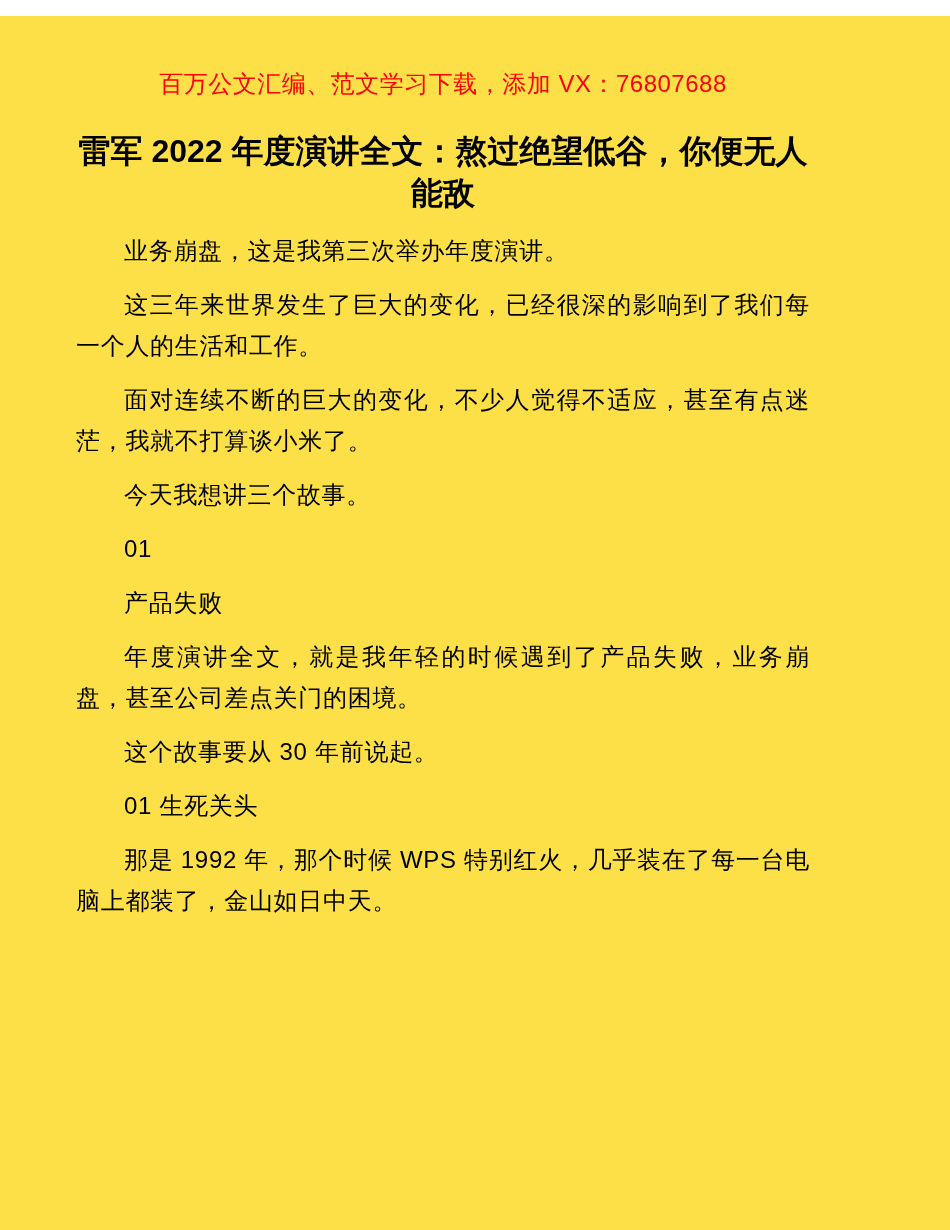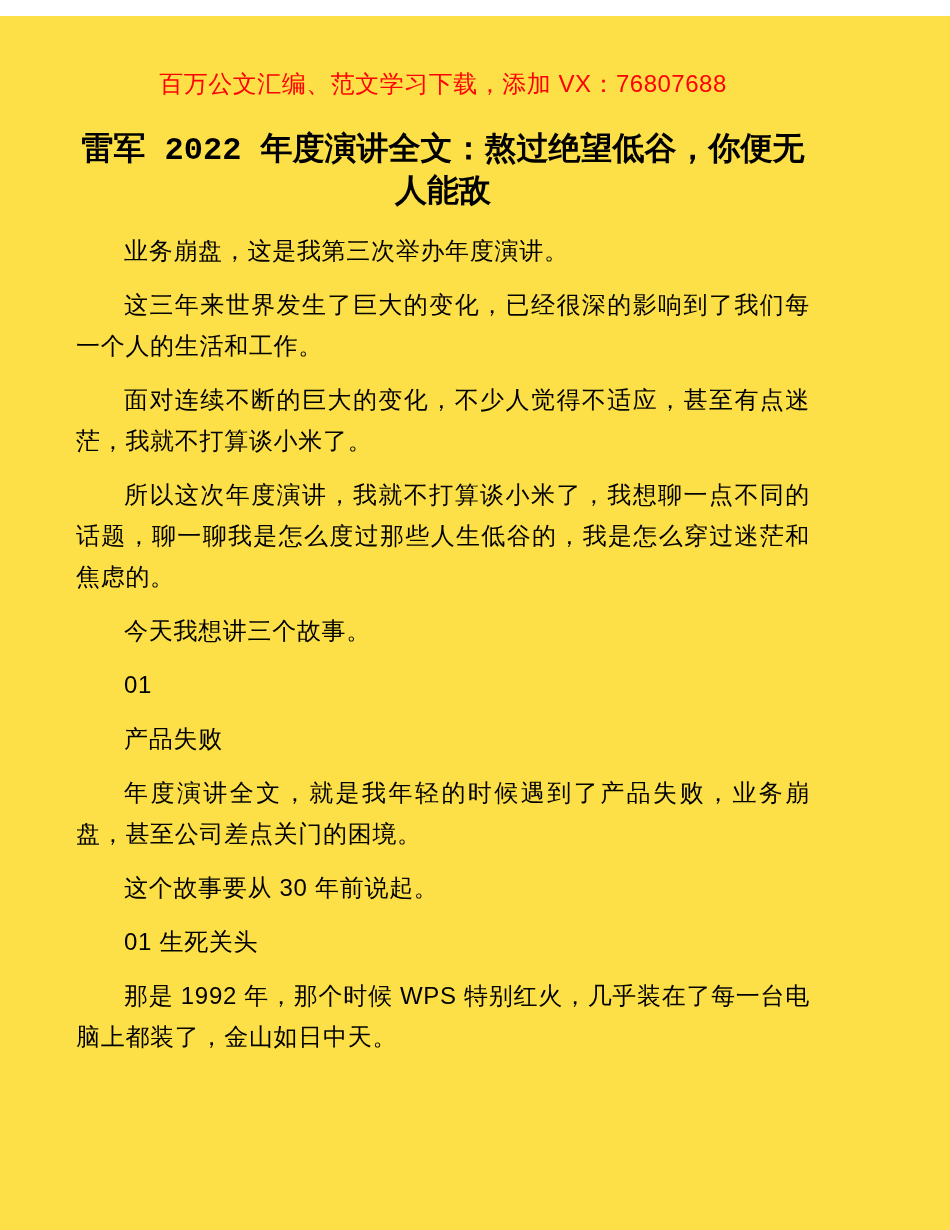--- a/index.html
+++ b/index.html
@@ -30,21 +30,20 @@
     letter-spacing: 0.5px;
     white-space: nowrap;
   }
   .doc-title {
     font-size: 32px;
     line-height: 42px;
     font-weight: 600;
     text-align: center;
     margin: 0 0 16px 0;
     letter-spacing: 0px;
-    font-family: Liberation Mono, monospace;
   }
   .doc-body p {
     font-size: 24px;
     line-height: 41px;
     letter-spacing: 0.7px;
     margin: 0 0 13px 0;
     text-indent: 48px;
     text-align: justify;
   }
 </style>
@@ -54,21 +53,20 @@
 <div class="page">
 
   <div class="watermark-header" style="color: rgb(255, 0, 0);">百万公文汇编、范文学习下载，添加 VX：76807688</div>
 
   <h1 class="doc-title">雷军 2022 年度演讲全文：熬过绝望低谷，你便无人能敌</h1>
 
   <div class="doc-body">
     <p>业务崩盘，这是我第三次举办年度演讲。</p>
     <p>这三年来世界发生了巨大的变化，已经很深的影响到了我们每一个人的生活和工作。</p>
     <p>面对连续不断的巨大的变化，不少人觉得不适应，甚至有点迷茫，我就不打算谈小米了。</p>
-    <p>所以这次年度演讲，我就不打算谈小米了，我想聊一点不同的话题，聊一聊我是怎么度过那些人生低谷的，我是怎么穿过迷茫和焦虑的。</p>
     <p>今天我想讲三个故事。</p>
     <p>01</p>
     <p>产品失败</p>
     <p>年度演讲全文，就是我年轻的时候遇到了产品失败，业务崩盘，甚至公司差点关门的困境。</p>
     <p>这个故事要从 30 年前说起。</p>
     <p>01 生死关头</p>
     <p>那是 1992 年，那个时候 WPS 特别红火，几乎装在了每一台电脑上都装了，金山如日中天。</p>
   </div>
 
 </div>

